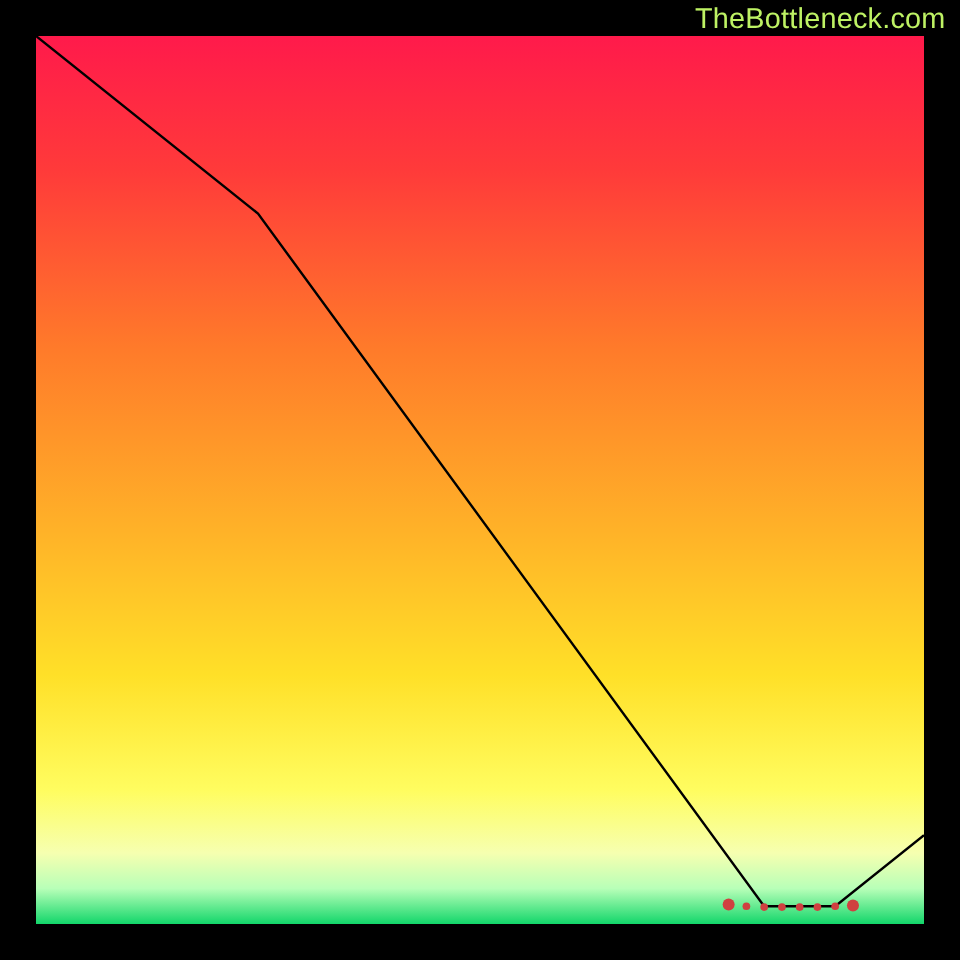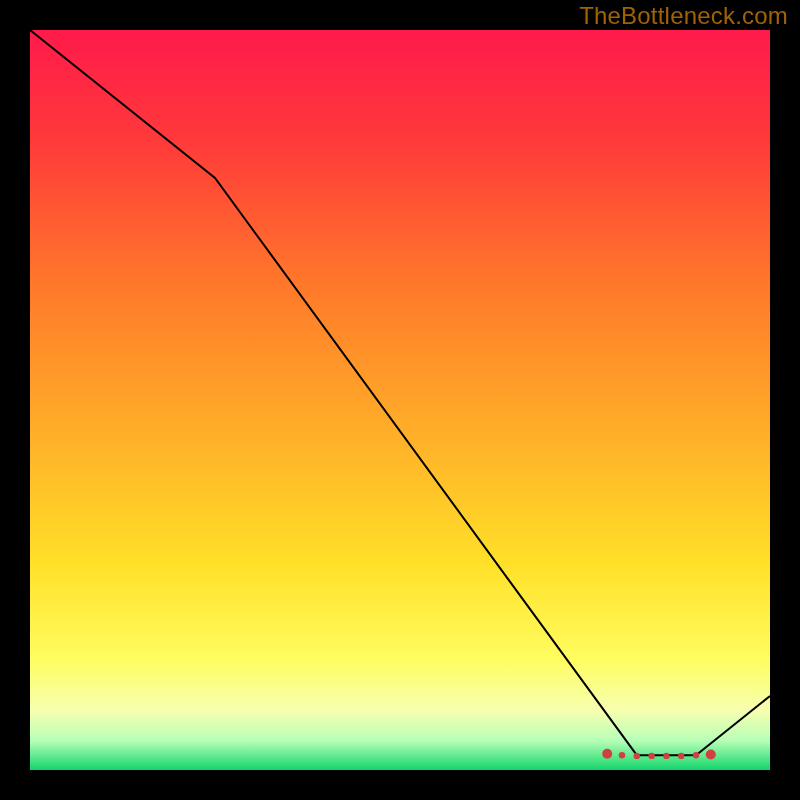--- a/index.html
+++ b/index.html
@@ -14,21 +14,21 @@
   .frame {
     position: relative;
     width: 800px;
     height: 800px;
     background: #000;
   }
   .watermark {
     position: absolute;
     top: 2px;
     right: 12px;
-    color: #a16207;
+    color: #bef264;
     font-size: 24px;
     font-weight: 400;
     letter-spacing: 0.2px;
     user-select: none;
   }
   .plot {
     position: absolute;
     left: 30px;
     top: 30px;
     width: 740px;

